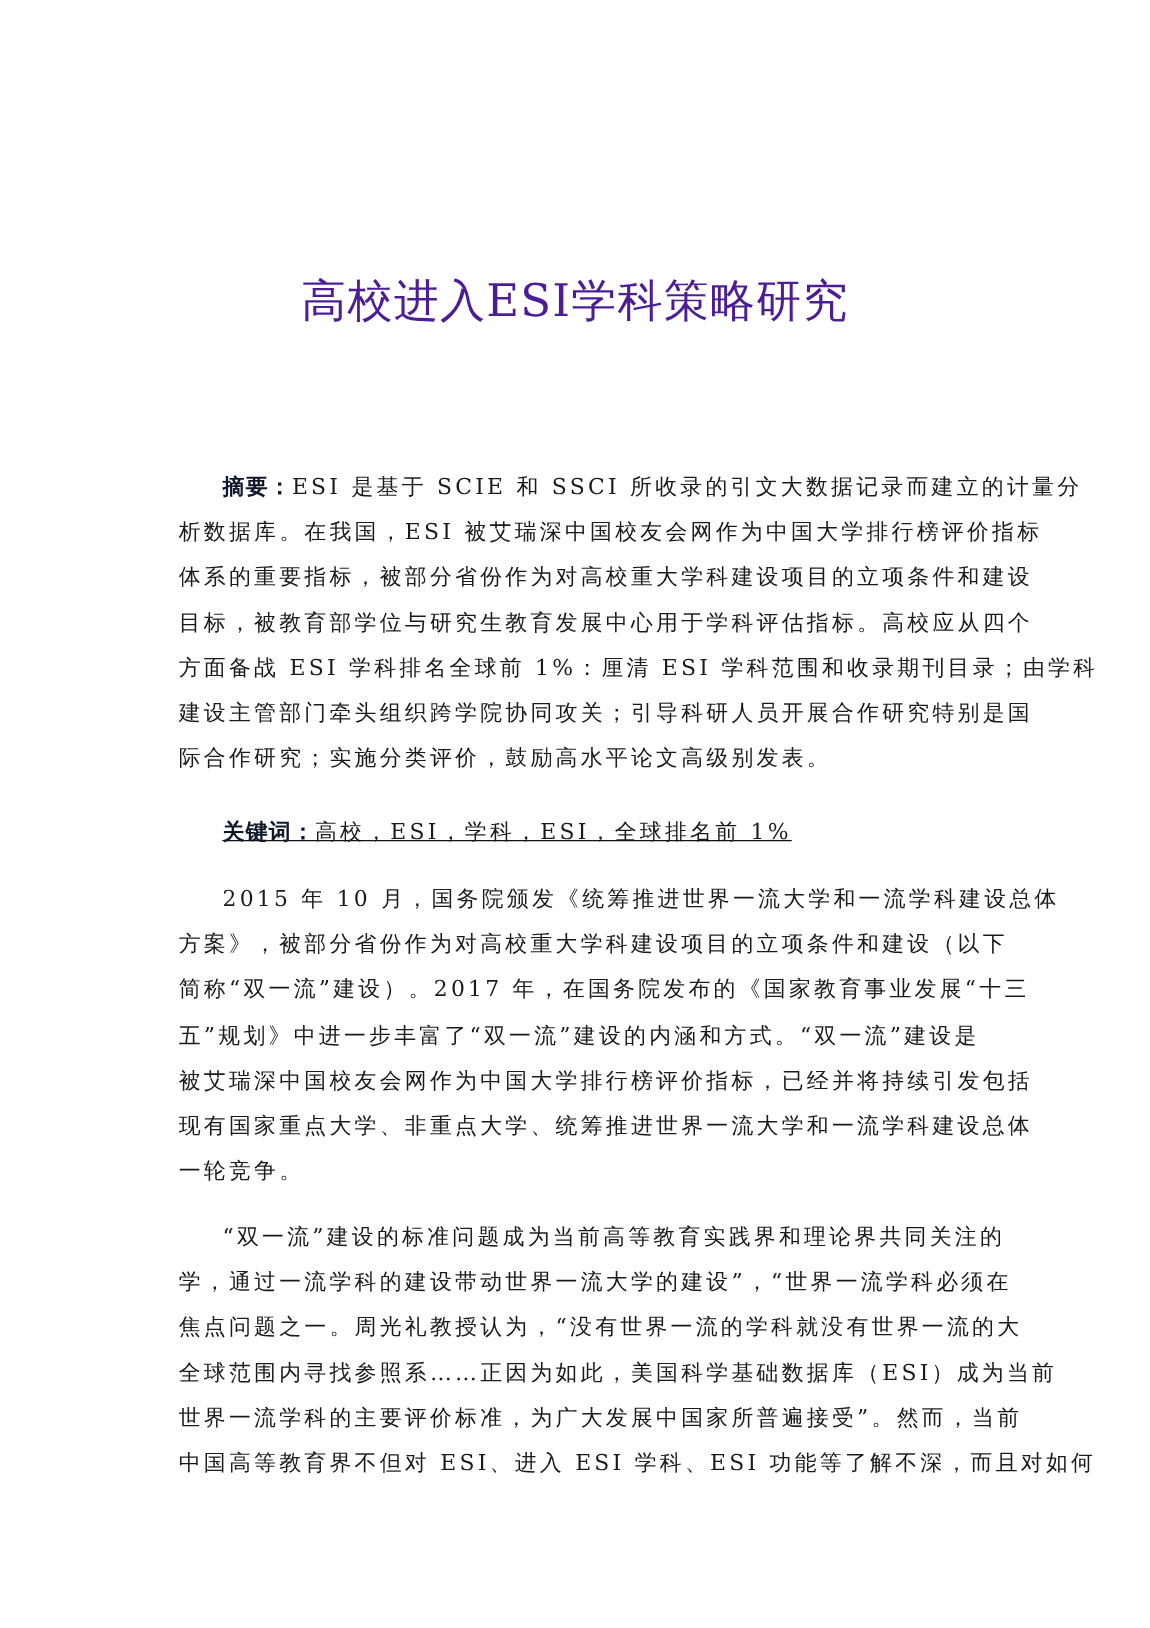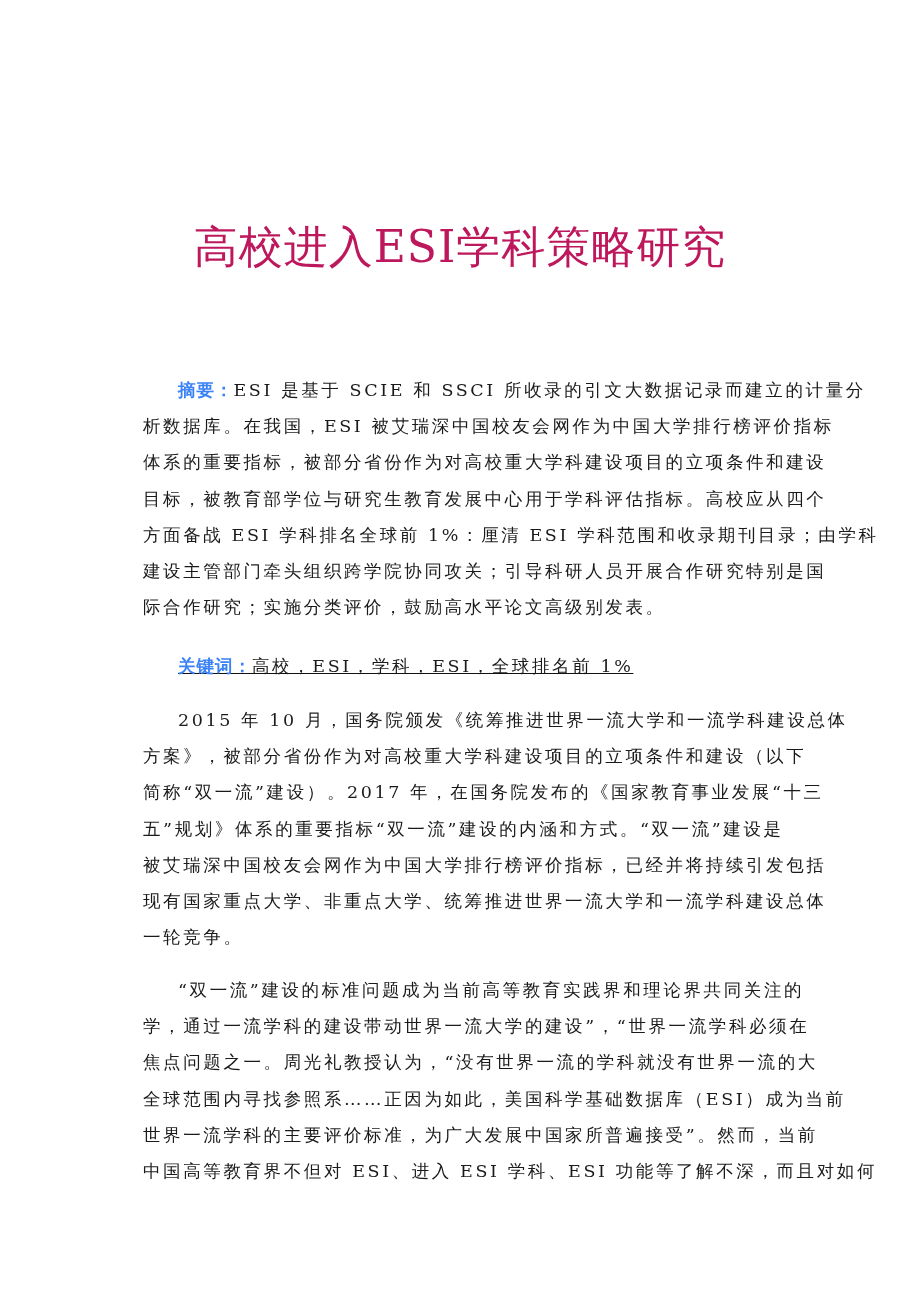--- a/index.html
+++ b/index.html
@@ -22,45 +22,45 @@
       width: 920px;
       height: 1302px;
       background: #ffffff;
     }
     .title {
       position: absolute;
       left: 0;
       top: 190px;
       width: 920px;
       text-align: center;
-      font-size: 44px;
+      font-size: 36px;
       line-height: 56px;
       letter-spacing: 1px;
-      color: #be185d;
+      color: #4c1d95;
       font-weight: normal;
     }
     .block {
       position: absolute;
       left: 143px;
       width: 640px;
     }
     .line {
       height: 36.2px;
       line-height: 36.2px;
       font-size: 17.5px;
       letter-spacing: 2.6px;
       white-space: nowrap;
       color: #1a1a1a;
     }
     .indent {
       padding-left: 35px;
     }
     .label {
       font-weight: bold;
-      color: #3b82f6;
+      color: #0f172a;
       letter-spacing: 1px;
     }
     #abstract { top: 372px; }
     #keywords { top: 648px; text-decoration: underline; }
     #para1 { top: 702px; }
     #para2 { top: 972px; }
   </style>
 </head>
 <body>
 
@@ -79,21 +79,21 @@
   </div>
 
   <div class="block" id="keywords">
     <div class="line indent"><span class="label">关键词：</span><span>高校，ESI，学科，ESI，全球排名前 1%</span></div>
   </div>
 
   <div class="block" id="para1">
     <div class="line indent">2015 年 10 月，国务院颁发《统筹推进世界一流大学和一流学科建设总体</div>
     <div class="line">方案》，被部分省份作为对高校重大学科建设项目的立项条件和建设（以下</div>
     <div class="line">简称“双一流”建设）。2017 年，在国务院发布的《国家教育事业发展“十三</div>
-    <div class="line">五”规划》体系的重要指标“双一流”建设的内涵和方式。“双一流”建设是</div>
+    <div class="line">五”规划》中进一步丰富了“双一流”建设的内涵和方式。“双一流”建设是</div>
     <div class="line">被艾瑞深中国校友会网作为中国大学排行榜评价指标，已经并将持续引发包括</div>
     <div class="line">现有国家重点大学、非重点大学、统筹推进世界一流大学和一流学科建设总体</div>
     <div class="line">一轮竞争。</div>
   </div>
 
   <div class="block" id="para2">
     <div class="line indent">“双一流”建设的标准问题成为当前高等教育实践界和理论界共同关注的</div>
     <div class="line">学，通过一流学科的建设带动世界一流大学的建设”，“世界一流学科必须在</div>
     <div class="line">焦点问题之一。周光礼教授认为，“没有世界一流的学科就没有世界一流的大</div>
     <div class="line">全球范围内寻找参照系……正因为如此，美国科学基础数据库（ESI）成为当前</div>

